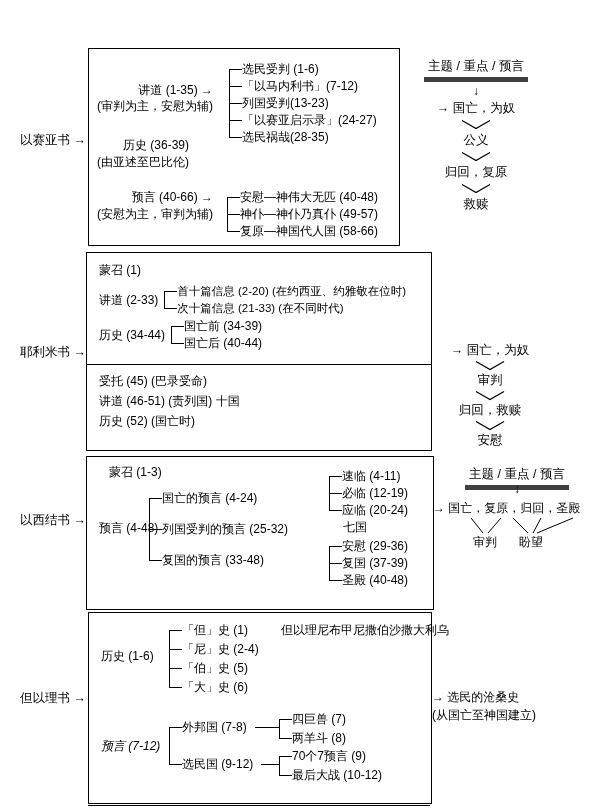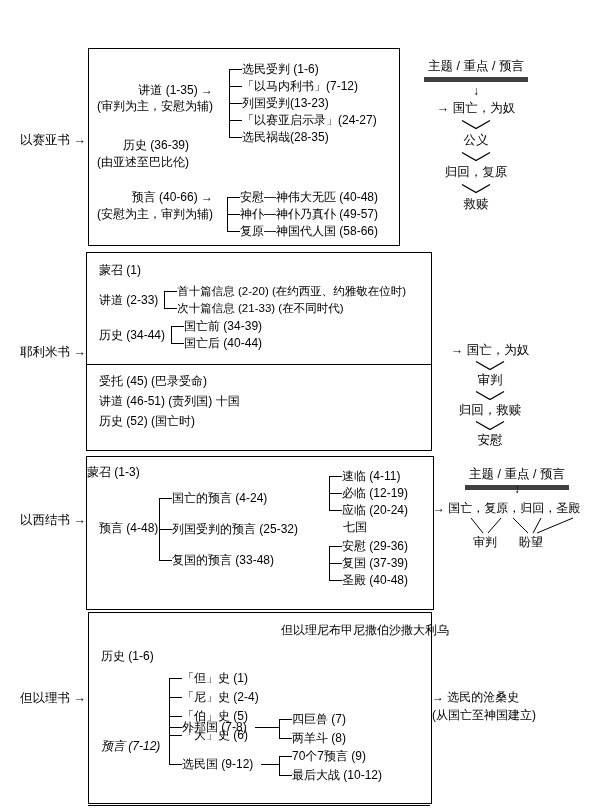--- a/index.html
+++ b/index.html
@@ -128,23 +128,23 @@
         <polyline points="1,1.5 15,9.5 29,1.5" fill="none" stroke="#000" stroke-width="1.3"></polyline>
       </svg>
     <span class="flow-step">归回，救赎</span>
     <svg class="chev" width="30" height="11" viewBox="0 0 30 11">
         <polyline points="1,1.5 15,9.5 29,1.5" fill="none" stroke="#000" stroke-width="1.3"></polyline>
       </svg>
     <span class="flow-step">安慰</span>
   </div>
 
   <div class="box" style="left:86px; top:456px; width:346px; height:152px;">
-    <div class="abs nowrap" style="left:0; top:8px; line-height:14px;">蒙召 (1-3)</div>
+    <div class="abs nowrap" style="left:22px; top:8px; line-height:14px;">蒙召 (1-3)</div>
     <div class="abs nowrap" style="left:12px; top:64px; line-height:14px;">预言 (4-48)</div>
-    <div class="kids lh31 abs" style="left:72px; top:26px;">
+    <div class="kids lh31 abs" style="left:62px; top:26px;">
       <div class="kid">国亡的预言 (4-24)</div>
       <div class="kid">列国受判的预言 (25-32)</div>
       <div class="kid">复国的预言 (33-48)</div>
     </div>
     <div class="kids lh17 abs" style="left:242px; top:11px;">
       <div class="kid">速临 (4-11)</div>
       <div class="kid">必临 (12-19)</div>
       <div class="kid">应临 (20-24)</div>
     </div>
     <div class="abs nowrap" style="left:256px; top:63px; line-height:14px;">七国</div>
@@ -167,21 +167,21 @@
       <line x1="80" y1="2" x2="95" y2="17" stroke="#000" stroke-width="1"></line>
       <line x1="108" y1="2" x2="100" y2="17" stroke="#000" stroke-width="1"></line>
       <line x1="140" y1="2" x2="104" y2="17" stroke="#000" stroke-width="1"></line>
     </svg>
     <span class="abs nowrap" style="left:40px; top:68px;">审判</span>
     <span class="abs nowrap" style="left:86px; top:68px;">盼望</span>
   </div>
 
   <div class="box" style="left:88px; top:612px; width:342px; height:190px;">
     <div class="abs nowrap" style="left:12px; top:36px; line-height:14px;">历史 (1-6)</div>
-    <div class="kids lh19 abs" style="left:80px; top:8px;margin-top:48px;">
+    <div class="kids lh19 abs" style="left:80px; top:8px;">
       <div class="kid">「但」史 (1)</div>
       <div class="kid">「尼」史 (2-4)</div>
       <div class="kid">「伯」史 (5)</div>
       <div class="kid">「大」史 (6)</div>
     </div>
     <div class="person-col" style="left:192px; top:8px;">
       <span>但以理</span>
       <span>尼布甲尼撒</span>
       <span>伯沙撒</span>
       <span>大利乌</span>

